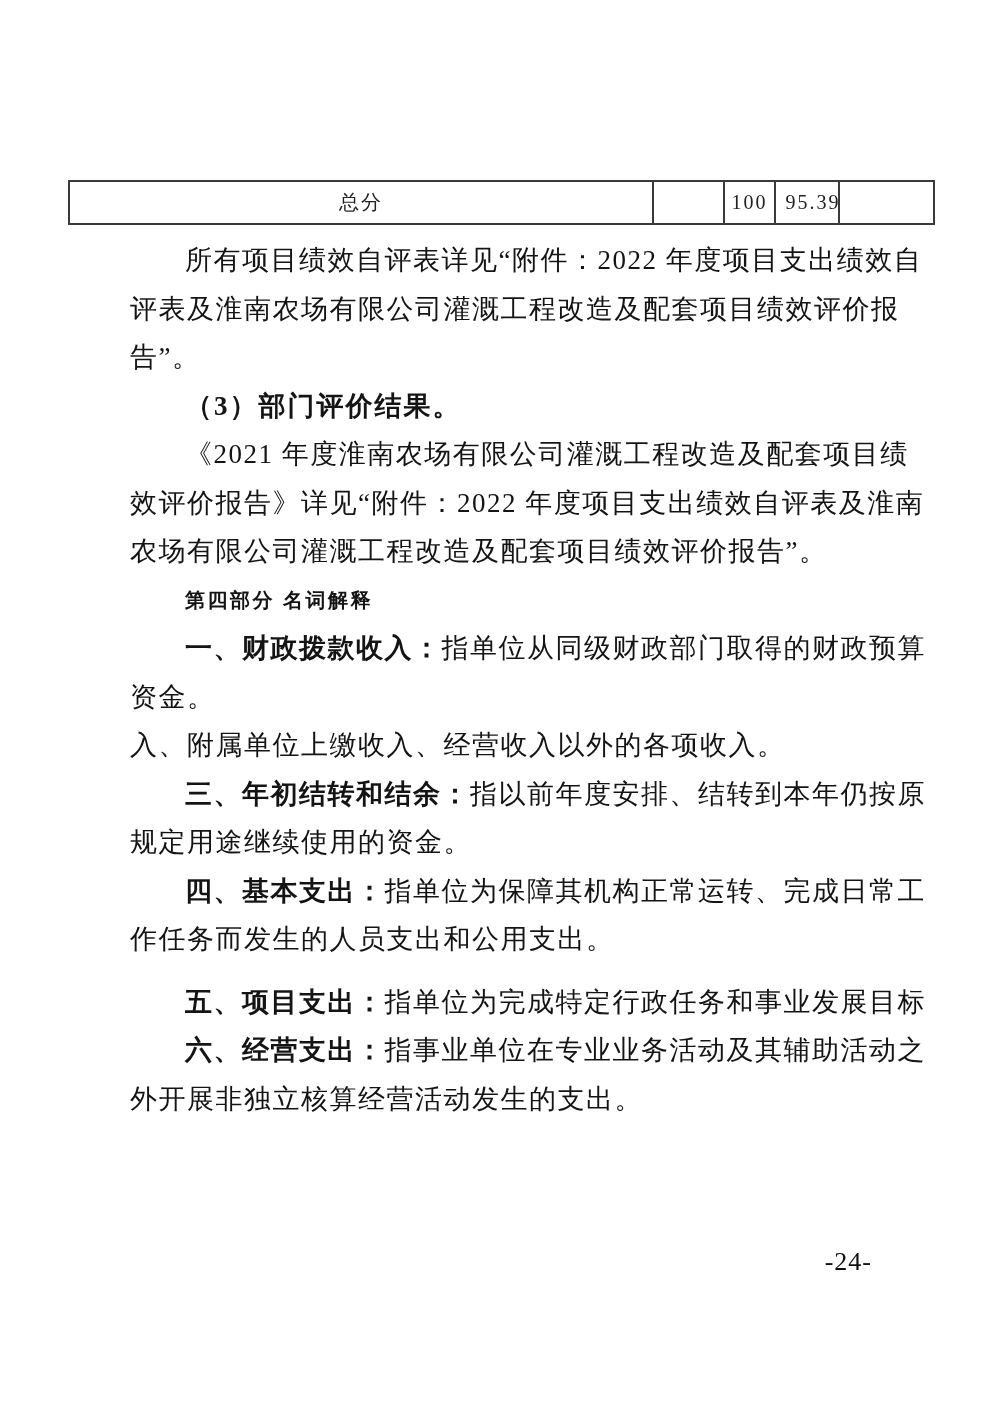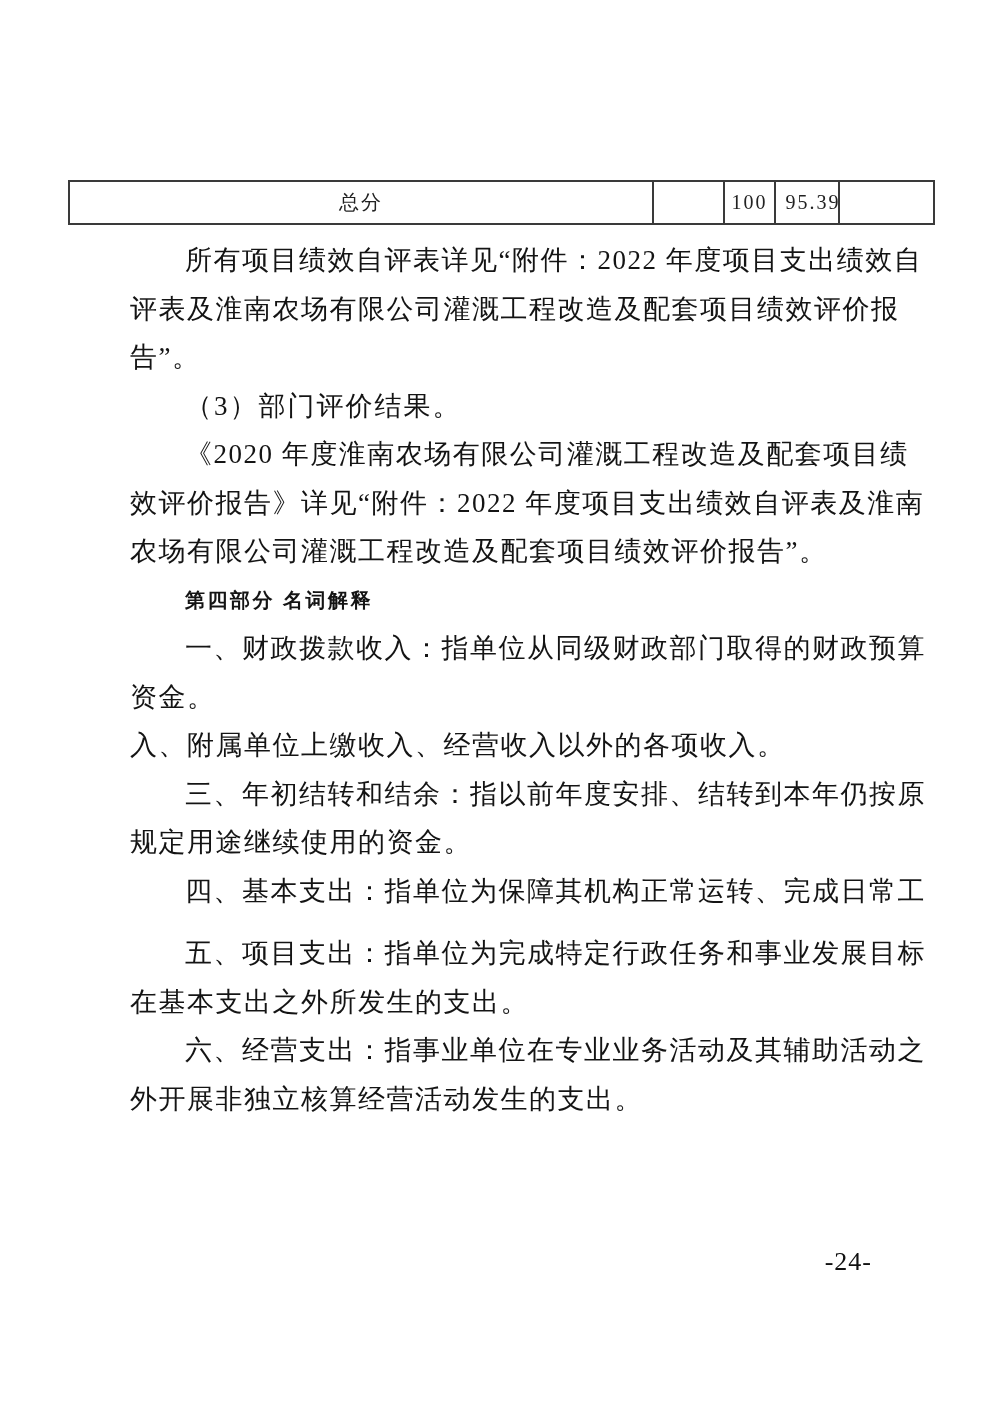--- a/index.html
+++ b/index.html
@@ -44,21 +44,21 @@
     position: absolute;
     left: 130px; top: 236px;
     width: 748px;
     font-size: 27px;
     line-height: 48.5px;
     letter-spacing: 1.5px;
   }
   .block { margin: 0; }
   .line { white-space: nowrap; }
   .line.indent { padding-left: 55px; }
-  .line b { font-weight: normal; }
+  .line b { font-weight: bold; }
   .h1 .line { font-weight: bold; letter-spacing: 2px; }
   .h2 .line {
     font-family: "Liberation Sans", "DejaVu Sans", sans-serif;
     font-weight: 700;
     font-size: 20px;
     letter-spacing: 2.5px;
   }
   .gap-top { margin-top: 14px; }
 
   
@@ -85,44 +85,44 @@
 <div class="doc-body">
     <div class="block">
       <div class="line indent">所有项目绩效自评表详见“附件：2022 年度项目支出绩效自</div>
       <div class="line">评表及淮南农场有限公司灌溉工程改造及配套项目绩效评价报</div>
       <div class="line">告”。</div>
     </div>
     <div class="block h1">
       <div class="line indent"><b>（3）部门评价结果。</b></div>
     </div>
     <div class="block">
-      <div class="line indent">《2020 年度淮南农场有限公司灌溉工程改造及配套项目绩</div>
+      <div class="line indent">《2021 年度淮南农场有限公司灌溉工程改造及配套项目绩</div>
       <div class="line">效评价报告》详见“附件：2022 年度项目支出绩效自评表及淮南</div>
       <div class="line">农场有限公司灌溉工程改造及配套项目绩效评价报告”。</div>
     </div>
     <div class="block h2">
       <div class="line indent">第四部分 名词解释</div>
     </div>
     <div class="block">
       <div class="line indent"><b>一、财政拨款收入：</b>指单位从同级财政部门取得的财政预算</div>
       <div class="line">资金。</div>
     </div>
     <div class="block">
       <div class="line">入、附属单位上缴收入、经营收入以外的各项收入。</div>
     </div>
     <div class="block">
       <div class="line indent"><b>三、年初结转和结余：</b>指以前年度安排、结转到本年仍按原</div>
       <div class="line">规定用途继续使用的资金。</div>
     </div>
     <div class="block">
       <div class="line indent"><b>四、基本支出：</b>指单位为保障其机构正常运转、完成日常工</div>
+      <div class="line">作任务而发生的人员支出和公用支出。</div>
     </div>
     <div class="block gap-top">
       <div class="line indent"><b>五、项目支出：</b>指单位为完成特定行政任务和事业发展目标</div>
-      <div class="line">在基本支出之外所发生的支出。</div>
     </div>
     <div class="block">
       <div class="line indent"><b>六、经营支出：</b>指事业单位在专业业务活动及其辅助活动之</div>
       <div class="line">外开展非独立核算经营活动发生的支出。</div>
     </div>
   </div>
 
 <div class="page-number">-24-</div>
 
 </body></html>

